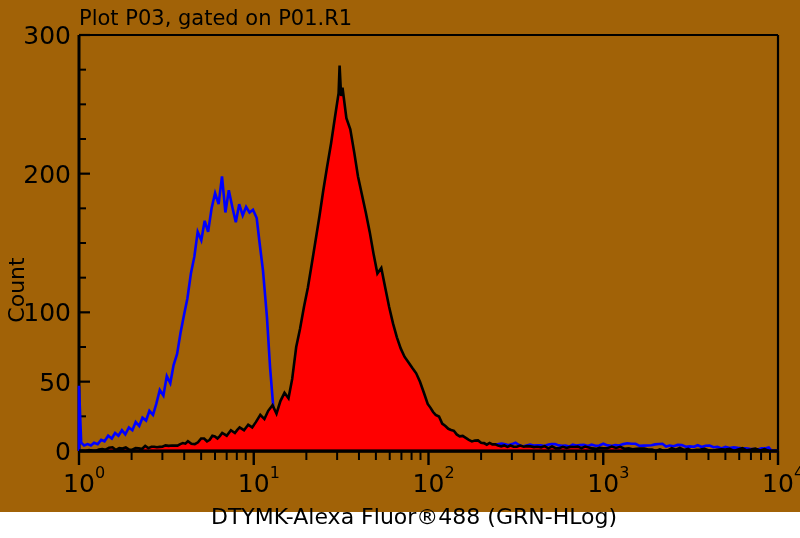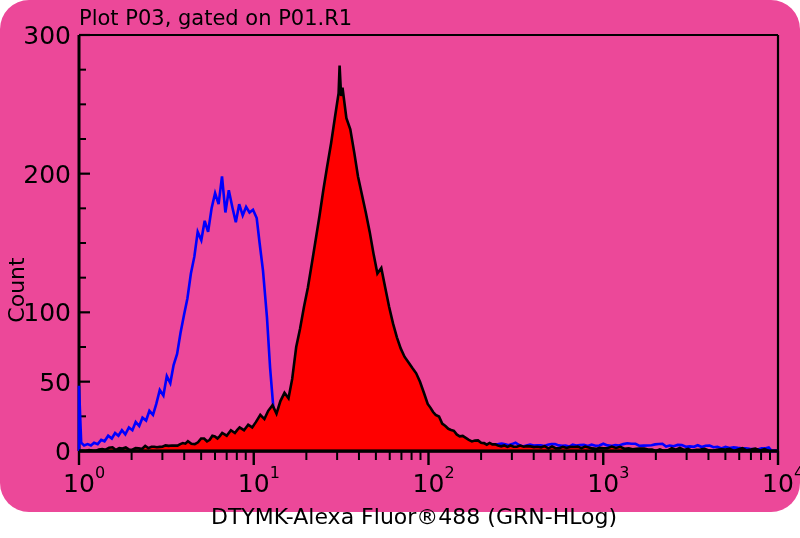--- a/index.html
+++ b/index.html
@@ -10,22 +10,21 @@
   body {
     width: 800px;
     height: 538px;
     font-family: "DejaVu Sans", sans-serif;
     overflow: hidden;
   }
   #figure {
     position: relative;
     width: 800px;
     height: 512px;
-    background: #ec4899;
-    border-radius: 29px;
+    background: #a16207;
   }
   #plot-svg {
     position: absolute;
     left: 0;
     top: 0;
     width: 800px;
     height: 538px;
     display: block;
   }
   .axis-line {

